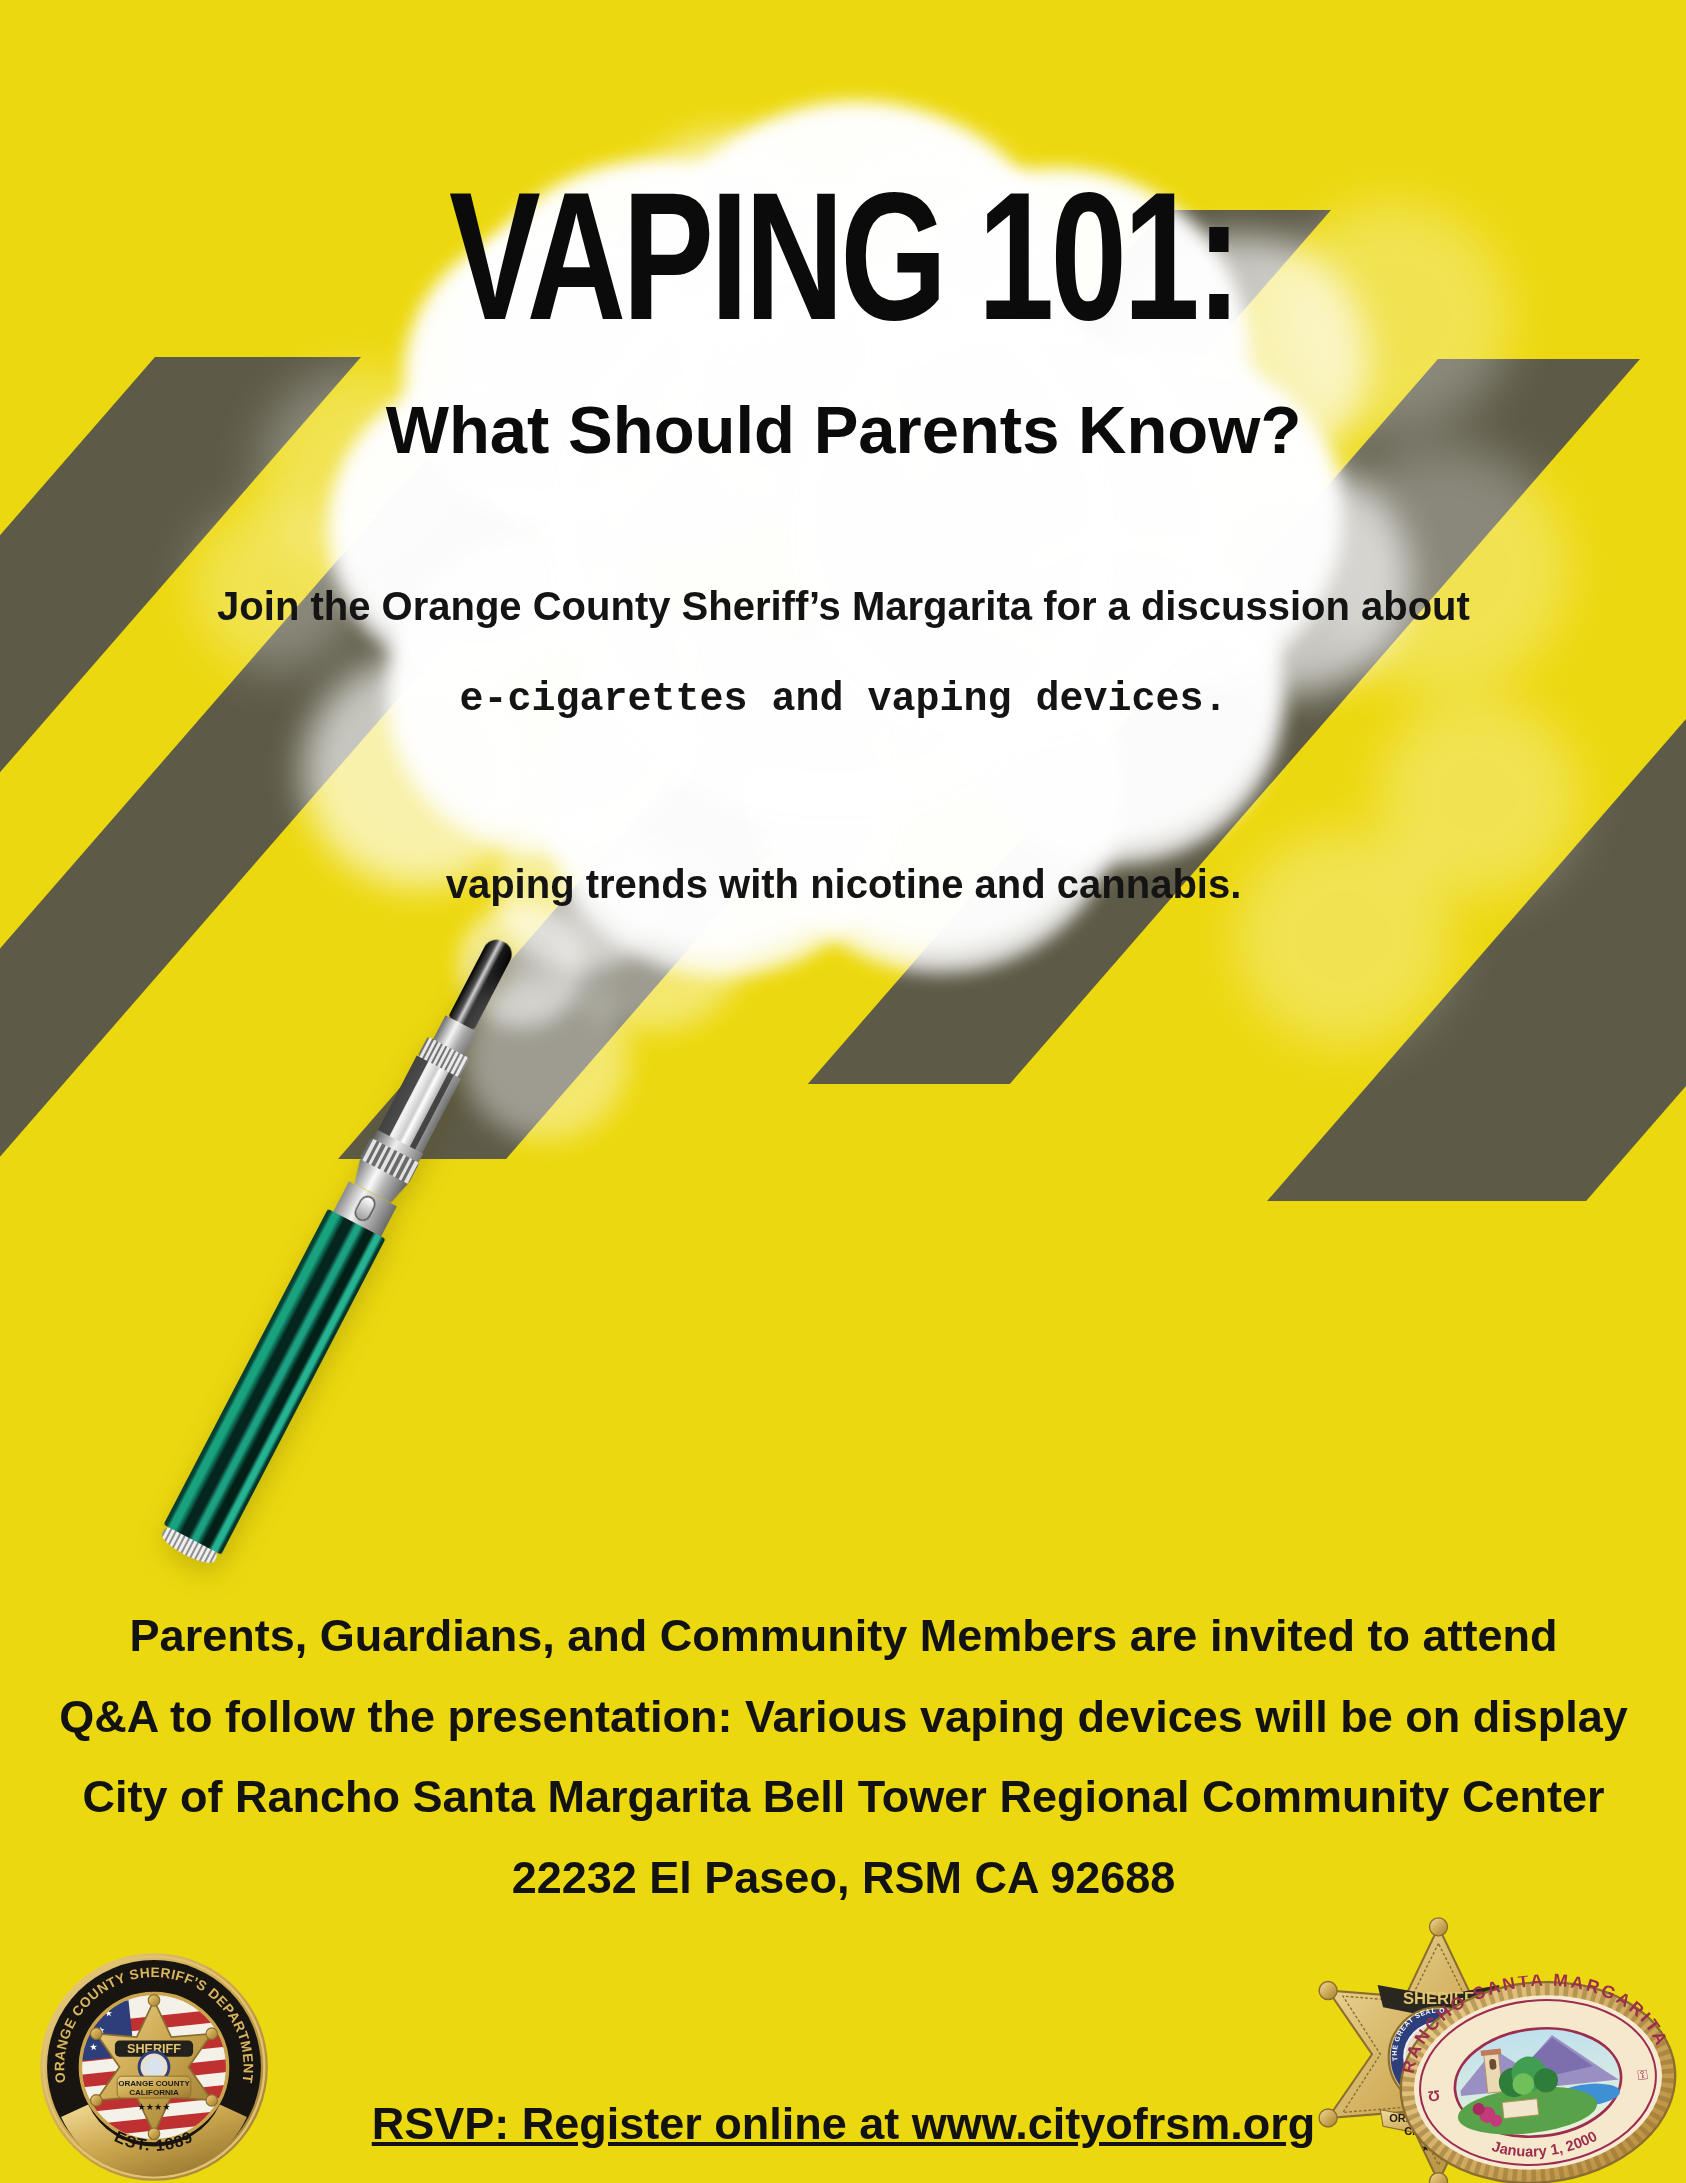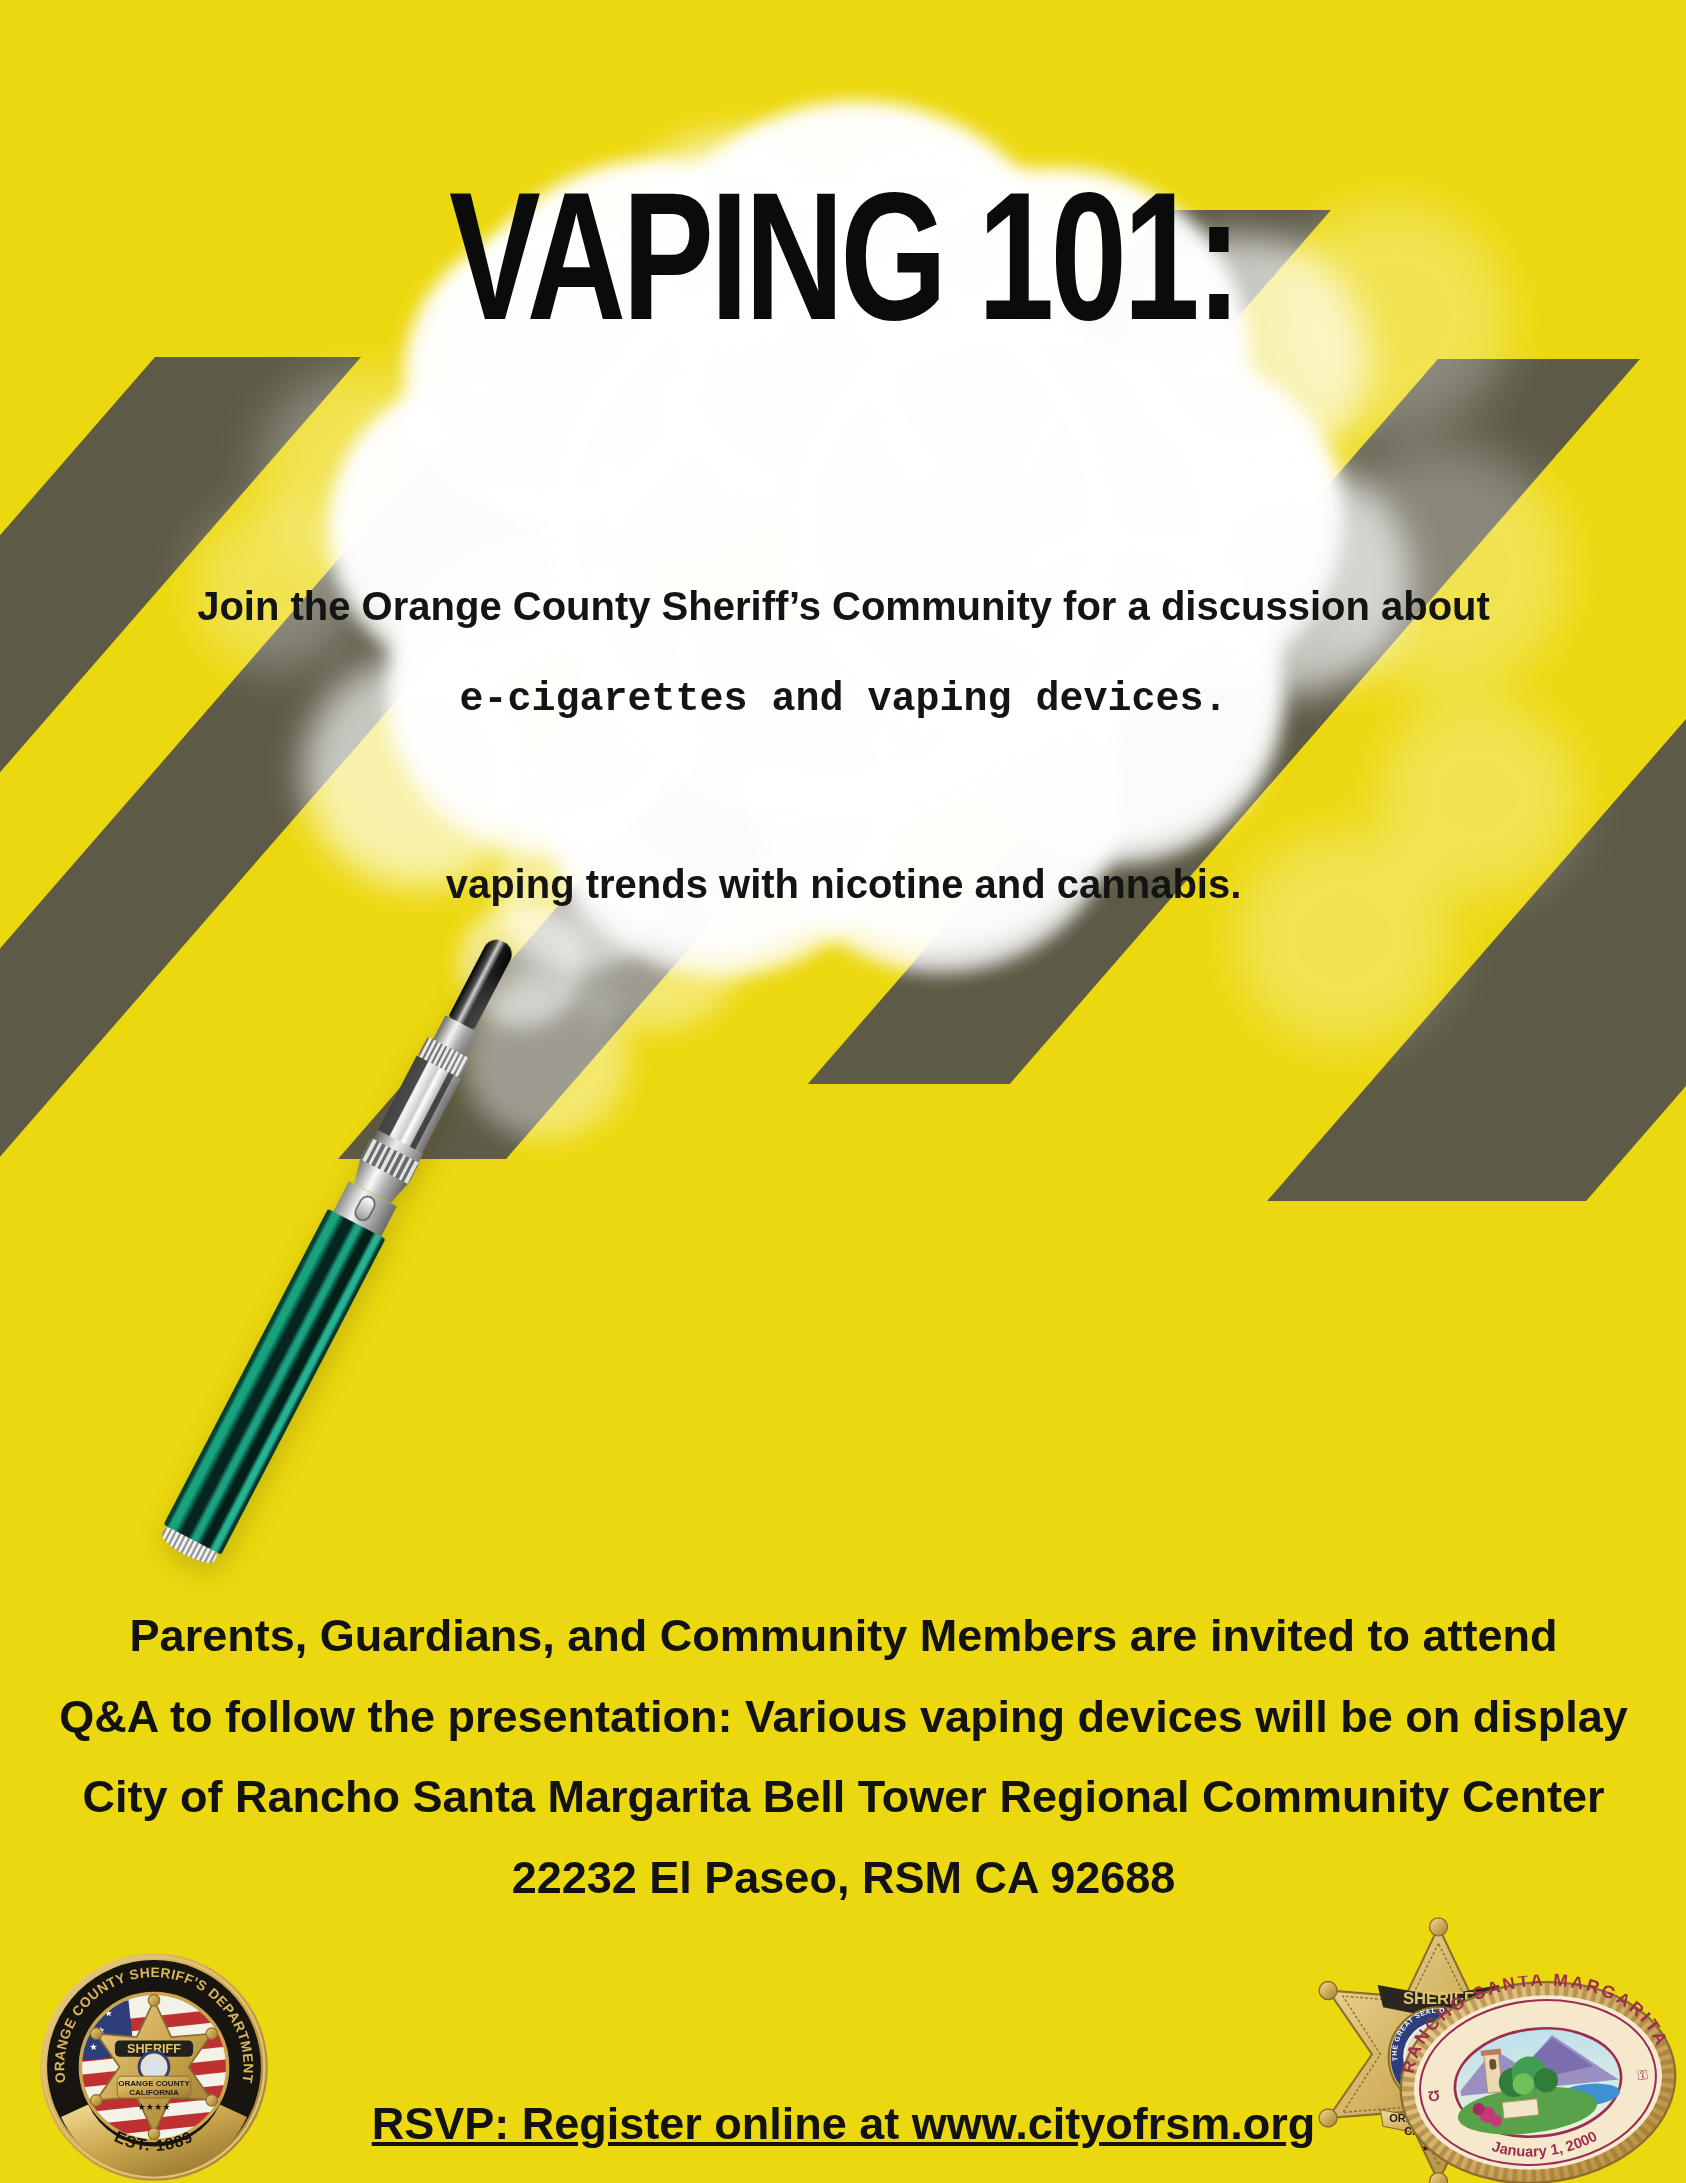--- a/index.html
+++ b/index.html
@@ -104,22 +104,23 @@
     <div class="p-batt"></div>
     <div class="p-cap"></div>
   </div>
 
   <div class="overwisp">
     <div class="blob b-over" style="left:462px;top:974px;width:168px;height:168px;"></div>
     <div class="blob b-over" style="left:563px;top:848px;width:185px;height:185px;"></div>
   </div>
 
   <h1 class="txt title">VAPING 101:</h1>
-
-  <p class="txt intro-line" style="top:542px;">Join the Orange County Sheriff’s Community for a discussion about</p>
+  <h2 class="txt subtitle">What Should Parents Know?</h2>
+
+  <p class="txt intro-line" style="top:542px;">Join the Orange County Sheriff’s Margarita for a discussion about</p>
   <p class="txt intro-line" style="top:635px;font-family:Liberation Mono, monospace;">e-cigarettes and vaping devices.</p>
   <p class="txt intro-line" style="top:820px;">vaping trends with nicotine and cannabis.</p>
 
   <p class="txt detail-line" style="top:1565px;">Parents, Guardians, and Community Members are invited to attend</p>
   <p class="txt detail-line" style="top:1646px;">Q&amp;A to follow the presentation: Various vaping devices will be on display</p>
   <p class="txt detail-line" style="top:1726px;">City of Rancho Santa Margarita Bell Tower Regional Community Center</p>
   <p class="txt detail-line" style="top:1807px;">22232 El Paseo, RSM CA 92688</p>
   <p class="txt detail-line" style="top:2053px;text-decoration:underline;">RSVP: Register online at www.cityofrsm.org</p>
 
   <div class="badge" style="left:39px;top:1952px;width:230px;height:230px;">

